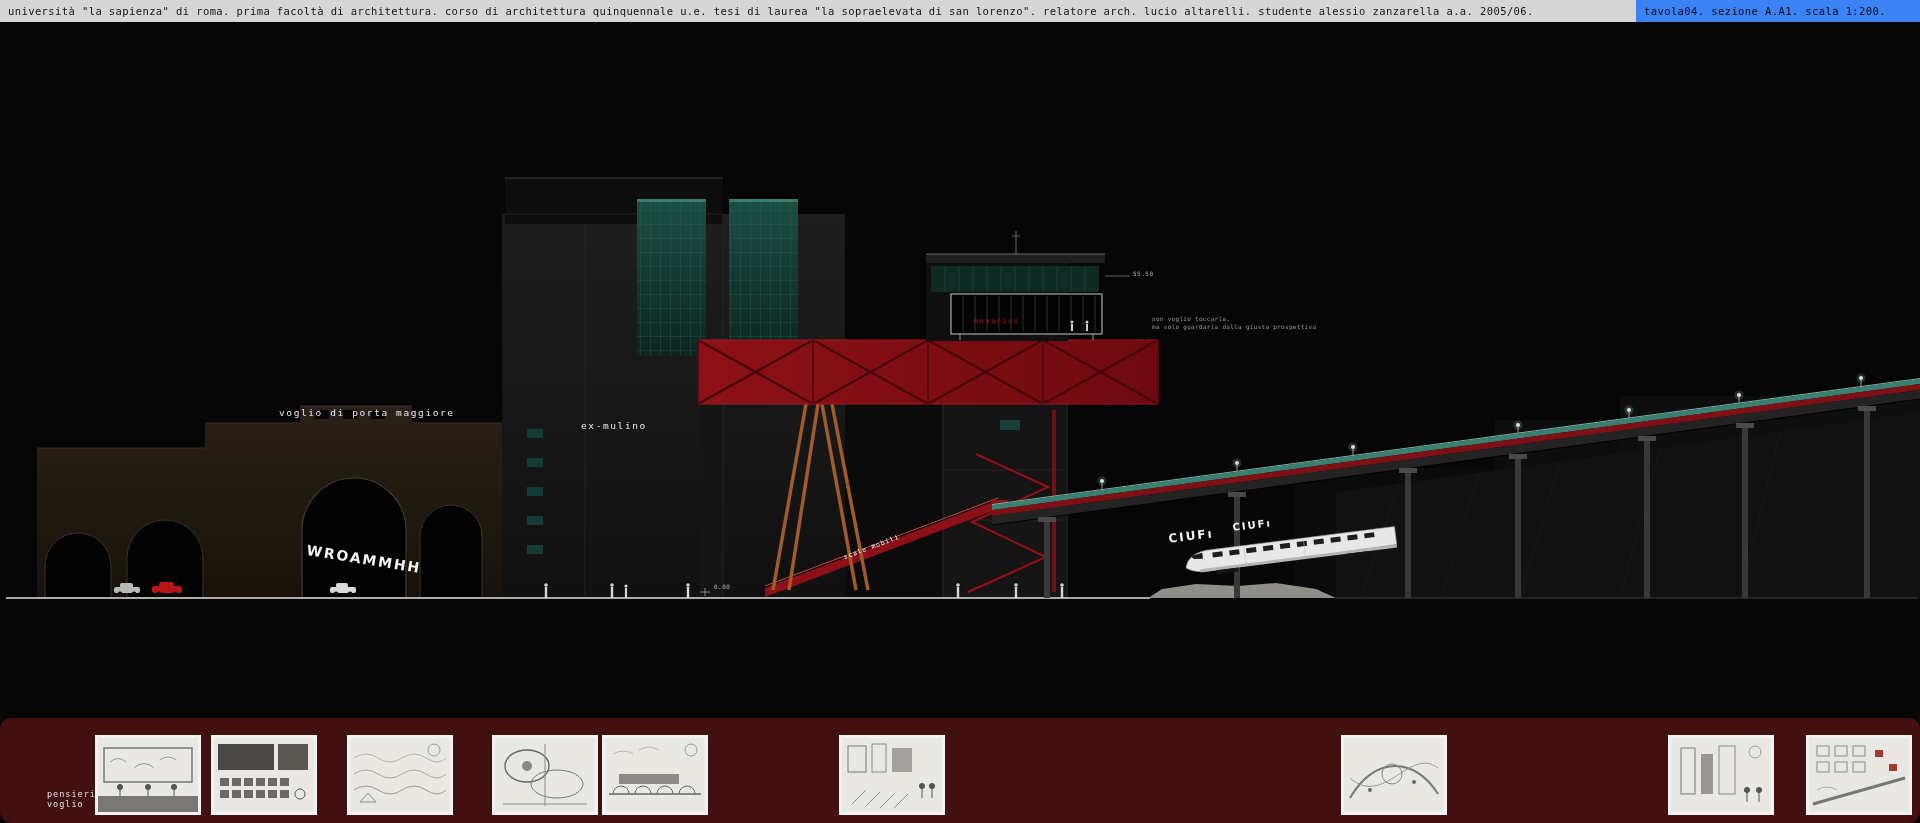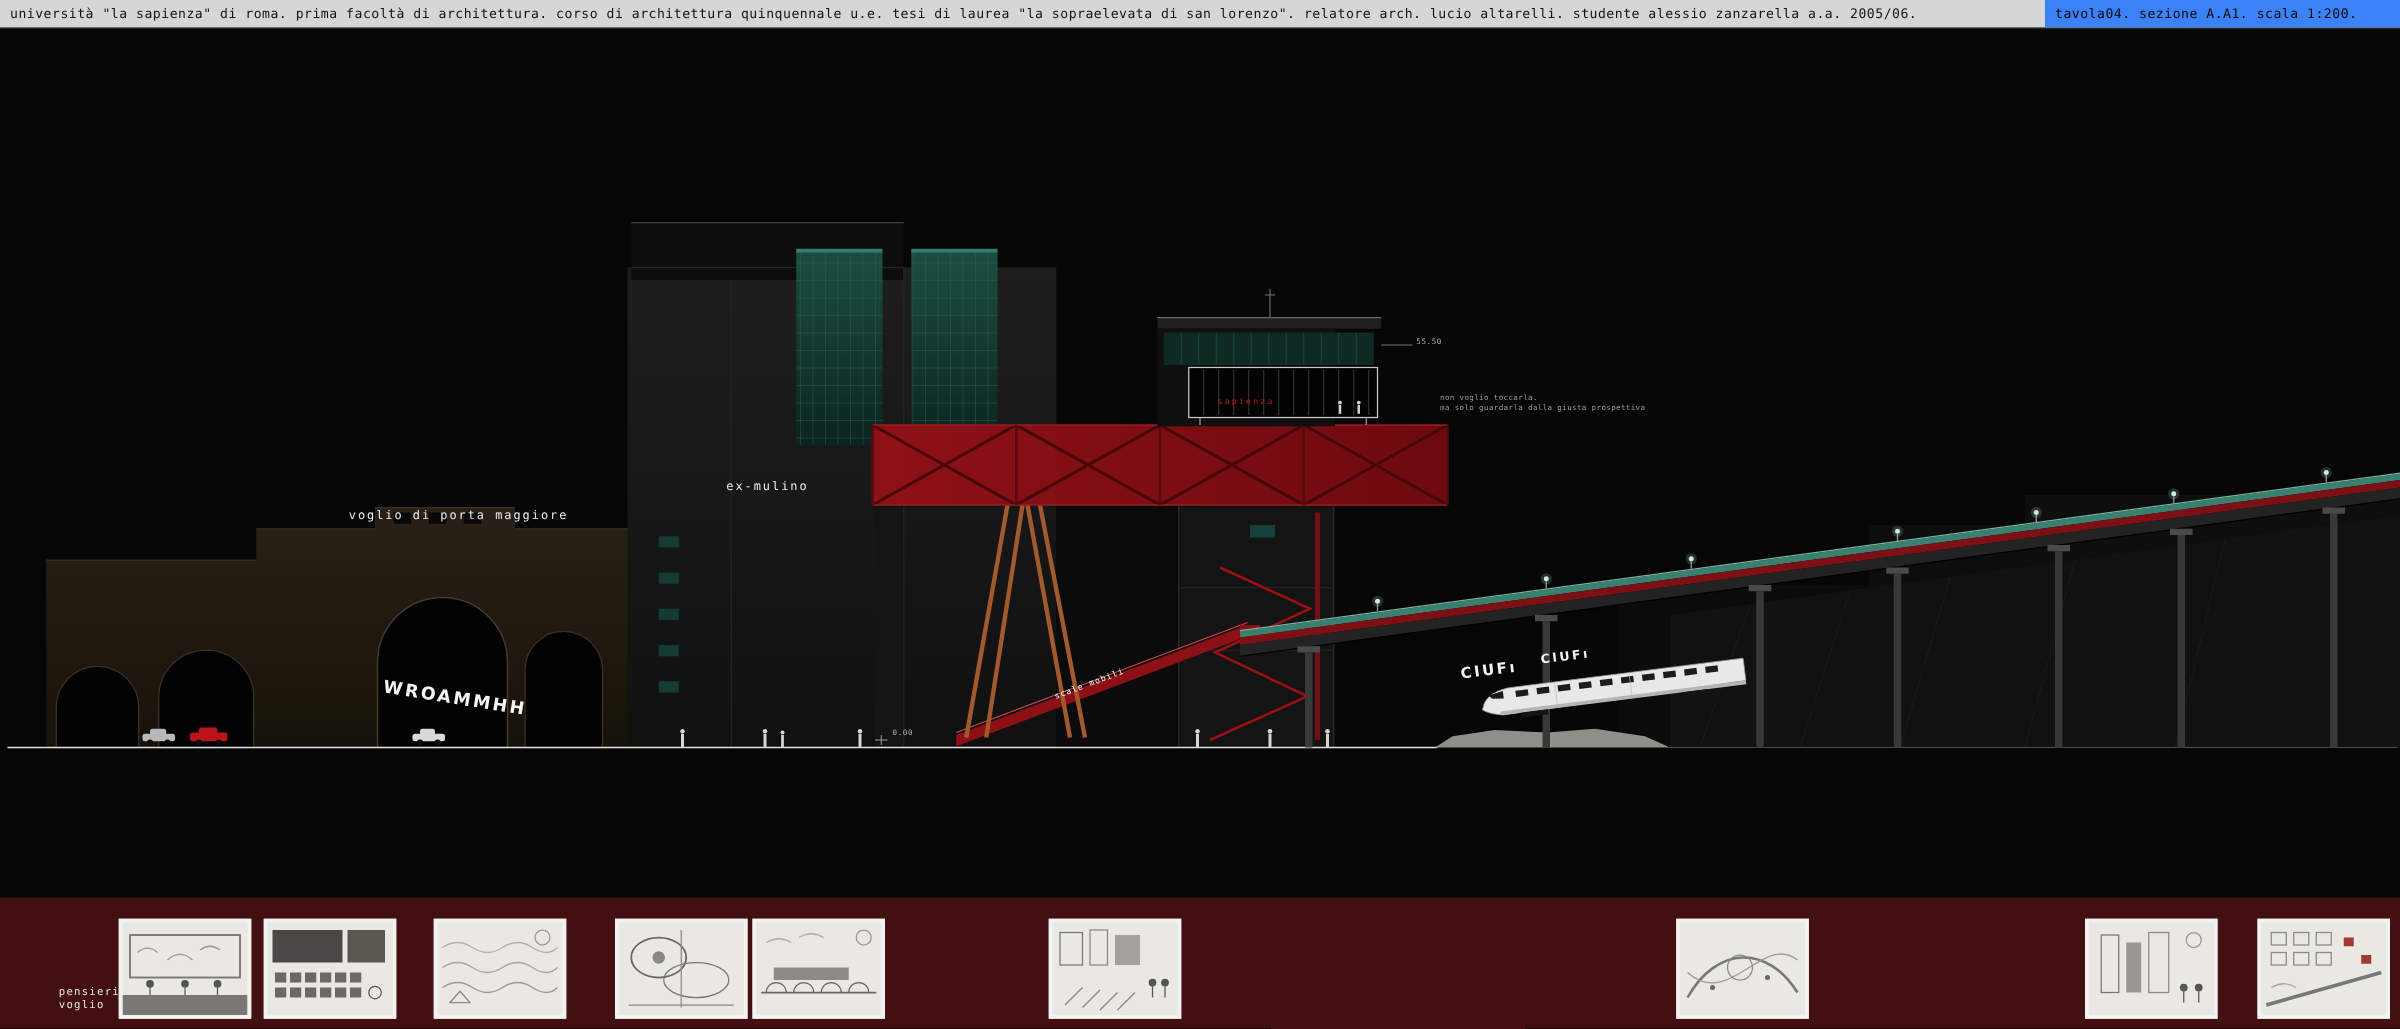--- a/index.html
+++ b/index.html
@@ -14,21 +14,21 @@
                    background:#3b82f6;font-size:10.5px;letter-spacing:.4px;color:#0a0a0a;
                    padding-left:8px;white-space:nowrap;}
   
   .labels{position:absolute;inset:0;z-index:3;pointer-events:none;}
   .lbl{position:absolute;color:#ececec;white-space:nowrap;}
   .lbl-arch{font-size:9.5px;letter-spacing:1.6px;}
   .lbl-sound{font-family:"DejaVu Sans", sans-serif;font-weight:bold;color:#f4f4f4;}
   .lbl-tiny{font-size:6px;color:#b5b5b5;letter-spacing:.5px;}
   .lbl-note{font-size:6px;color:#9a9a9a;line-height:8px;letter-spacing:.3px;}
   
-  .band{position:absolute;left:0;top:718px;width:1920px;height:105px;background:#421010;z-index:5;}
+  .band{position:absolute;left:0;top:718px;width:1920px;height:105px;background:#421010;z-index:5;border-radius:11px;}
   .caption{position:absolute;left:47px;top:71px;font-size:8.5px;line-height:10px;
            letter-spacing:1px;color:#e3e3e3;}
   .thumb{position:absolute;top:17px;width:106px;height:80px;background:#e9e8e3;
          border:3px solid #f2f2f2;box-sizing:border-box;}
   .thumb svg{display:block;width:100%;height:100%;}
   svg.drawing{position:absolute;top:0;left:0;z-index:1;}
 </style>
 </head>
 <body>
 
@@ -271,28 +271,28 @@
     </g>
   </svg>
 
   <div class="titlebar">
     <div class="left">università "la sapienza" di roma. prima facoltà di architettura. corso di architettura quinquennale u.e. tesi di laurea "la sopraelevata di san lorenzo". relatore arch. lucio altarelli. studente alessio zanzarella a.a. 2005/06.</div>
     <div class="right">tavola04. sezione A.A1. scala 1:200.</div>
   </div>
 
   <div class="labels">
     <div class="lbl lbl-arch" style="left:279px;top:407px;">voglio di porta maggiore</div>
-    <div class="lbl lbl-arch" style="left:581px;top:384px;">ex-mulino</div>
+    <div class="lbl lbl-arch" style="left:581px;top:420px;">ex-mulino</div>
     <div class="lbl lbl-sound" style="left:306px;top:551px;font-size:14px;letter-spacing:2px;transform:rotate(9deg);">WROAMMHH</div>
     <div class="lbl" style="left:1168px;top:522px;transform:rotate(-7deg);">
       <span class="lbl-sound" style="font-size:12px;letter-spacing:2px;">CIUFı</span>
       <span class="lbl-sound" style="font-size:10px;letter-spacing:2px;position:relative;top:-4px;left:10px;">CIUFı</span>
     </div>
     <div class="lbl" style="left:842px;top:543px;font-size:6.5px;letter-spacing:1px;color:#fff;transform:rotate(-20.5deg);">scale mobili</div>
-    <div class="lbl" style="left:974px;top:317px;font-size:6.5px;letter-spacing:1.8px;color:#c2171d;">sapienza</div>
+    <div class="lbl" style="left:974px;top:317px;font-size:6.5px;letter-spacing:1.8px;color:#c2171d;">memories</div>
     <div class="lbl lbl-note" style="left:1152px;top:315px;">
       <div>non voglio toccarla.</div>
       <div>ma solo guardarla dalla giusta prospettiva</div>
     </div>
     <div class="lbl lbl-tiny" style="left:1133px;top:270px;">55.50</div>
     <div class="lbl lbl-tiny" style="left:714px;top:583px;">0.00</div>
   </div>
 
   <div class="band">
     <div class="caption">

